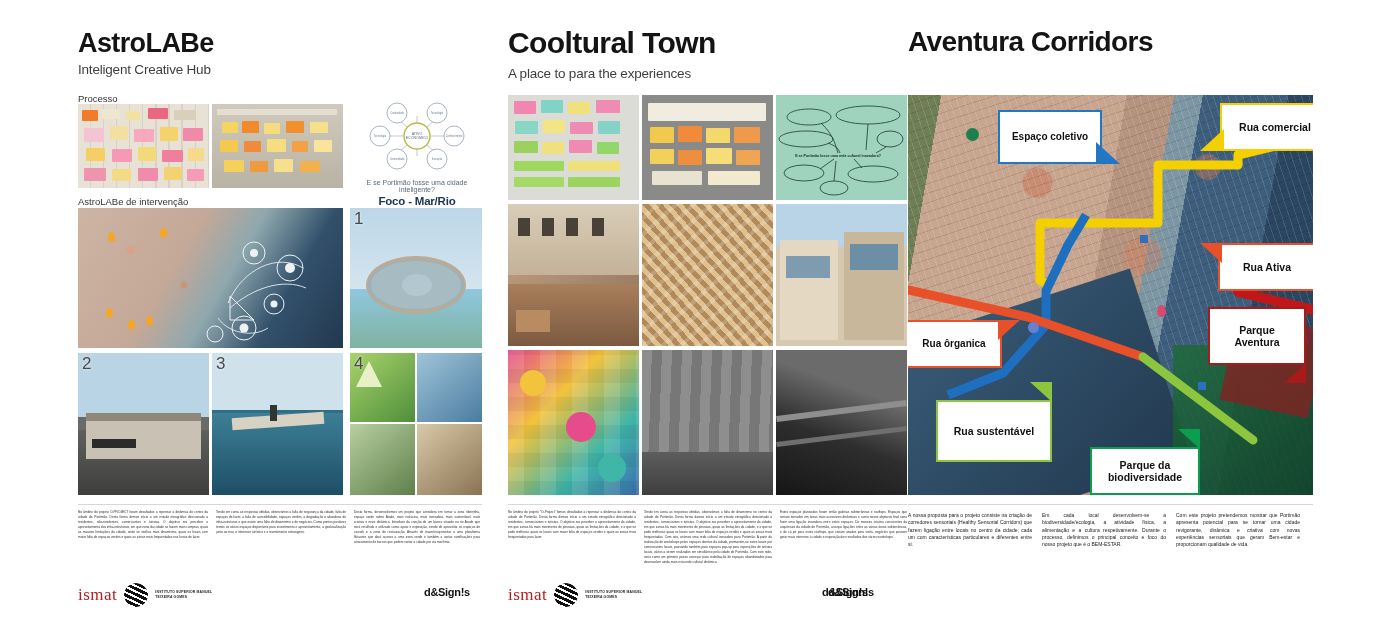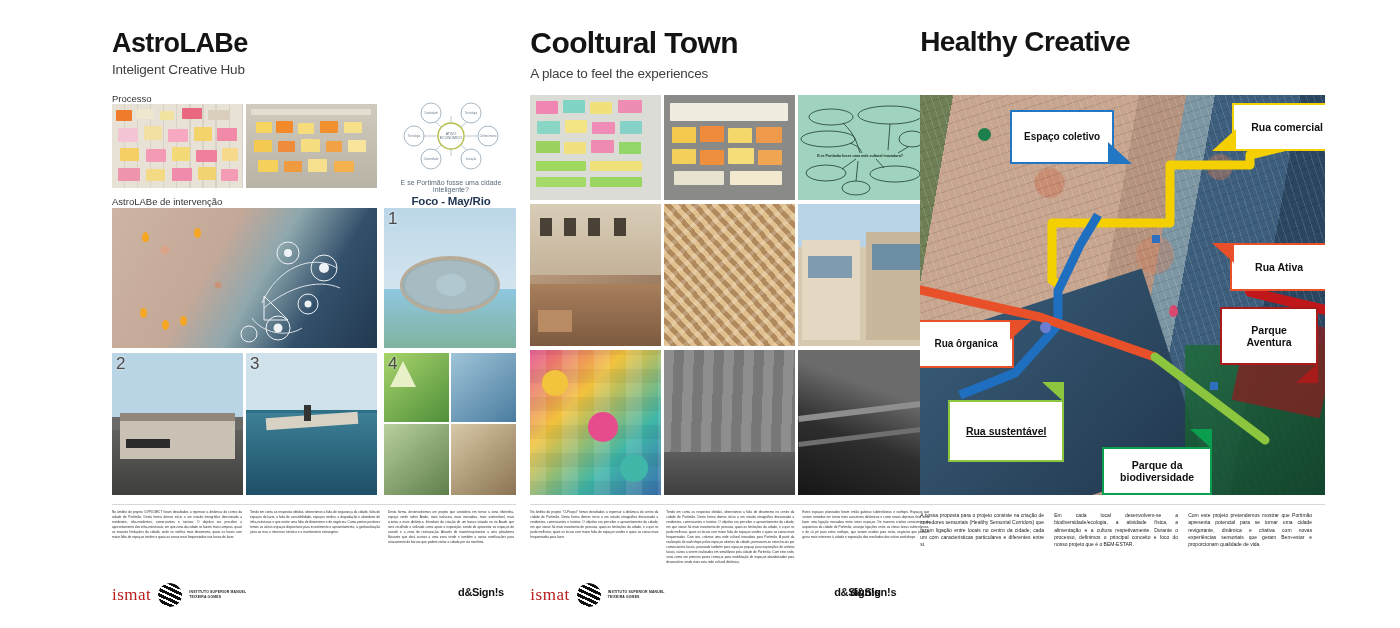--- a/index.html
+++ b/index.html
@@ -3,21 +3,21 @@
 <meta charset="utf-8">
 <style>
   * { box-sizing: border-box; margin: 0; padding: 0; }
   body {
     width: 1400px; height: 628px;
     background: #ffffff;
     font-family: "Liberation Sans", sans-serif;
     overflow: hidden;
     position: relative;
   }
-  .board { position: absolute; inset: 0; display: flex; margin-left: 34px; }
+  .board { position: absolute; inset: 0; display: flex; }
 
   
   .panel { position: relative; height: 628px; }
   .panel-1 { width: 480px; }
   .panel-2 { width: 420px; }
   .panel-3 { width: 500px; }
 
   
   .ttl {
     font-weight: bold;
@@ -217,21 +217,21 @@
         <g font-size="2.6" fill="#6b7c8c" text-anchor="middle" font-family="Liberation Sans, sans-serif">
           <text x="45" y="14">Criatividade</text>
           <text x="85" y="14">Tecnologia</text>
           <text x="28" y="37">Tecnologia</text>
           <text x="102" y="37">Conhecimento</text>
           <text x="45" y="60">Comunidade</text>
           <text x="85" y="60">Inovação</text>
         </g>
       </svg>
       <div class="dg-caption">E se Portimão fosse uma cidade inteligente?</div>
-      <div class="dg-foco">Foco - May/Rio</div>
+      <div class="dg-foco">Foco - Mar/Rio</div>
     </div>
 
     <div class="sectlabel" style="position:absolute;left:78px;top:196px;">AstroLABe de intervenção</div>
 
     <div class="cell aerial" style="left:78px;top:208px;width:265px;height:140px;">
       <svg width="265" height="140" style="position:absolute;inset:0;">
         <g stroke="#e9eef2" stroke-width="1" fill="none" opacity=".9">
           <path d="M150 95 C 165 60, 200 45, 225 60"></path>
           <path d="M152 100 C 175 80, 205 70, 228 80"></path>
           <path d="M140 110 C 150 125, 175 130, 190 120"></path>
@@ -302,21 +302,21 @@
       <span class="ismat-word">ismat</span>
       <span class="ismat-mark"></span>
       <span class="ismat-sub" style="width:62px;">INSTITUTO SUPERIOR MANUEL TEIXEIRA GOMES</span>
     </div>
     <div class="dsigns" style="left:424px;top:586px;">d&amp;Sign!s</div>
   </section>
 
   <section class="panel panel-2">
 
     <h1 class="ttl ttl-2" style="position:absolute;left:28px;top:28px;">Cooltural Town</h1>
-    <div class="sub" style="position:absolute;left:28px;top:60px;">A place to feel the experiences</div>
+    <div class="sub" style="position:absolute;left:28px;top:60px;">A place to para the experiences</div>
 
     <div class="cell" style="left:28px;top:95px;width:131px;height:105px;background:#dcdcd6;">
       <div class="notes">
         <div class="n" style="left:6px;top:6px;width:22px;height:13px;background:#ef87b2;"></div>
         <div class="n" style="left:33px;top:5px;width:22px;height:13px;background:#7fd4c6;"></div>
         <div class="n" style="left:60px;top:7px;width:22px;height:12px;background:#f0e17a;"></div>
         <div class="n" style="left:88px;top:5px;width:24px;height:13px;background:#ee8cb4;"></div>
         <div class="n" style="left:7px;top:26px;width:23px;height:13px;background:#8ad6c4;"></div>
         <div class="n" style="left:35px;top:25px;width:22px;height:13px;background:#f3e584;"></div>
         <div class="n" style="left:62px;top:27px;width:23px;height:12px;background:#ef8cb6;"></div>
@@ -423,21 +423,21 @@
     <div class="ismat" style="left:28px;top:583px;">
       <span class="ismat-word">ismat</span>
       <span class="ismat-mark"></span>
       <span class="ismat-sub" style="width:62px;">INSTITUTO SUPERIOR MANUEL TEIXEIRA GOMES</span>
     </div>
     <div class="dsigns" style="left:348px;top:586px;">d&amp;Sign!s</div>
   </section>
 
   <section class="panel panel-3">
 
-    <h1 class="ttl ttl-3" style="position:absolute;left:8px;top:28px;">Healthy Creative</h1>
+    <h1 class="ttl ttl-3" style="position:absolute;left:8px;top:28px;">Aventura Corridors</h1>
 
     <div class="map" style="left:8px;top:95px;width:405px;height:400px;">
       <div class="map-tex"></div>
 
       <div style="position:absolute;left:-40px;top:215px;width:300px;height:200px;background:linear-gradient(150deg,#3a5d7a,#22394f);transform:rotate(-18deg);"></div>
 
       <div style="position:absolute;right:-10px;top:250px;width:150px;height:150px;background:linear-gradient(140deg,#1f6b3a,#0e4324);opacity:.85;"></div>
       <div style="position:absolute;right:-5px;top:225px;width:90px;height:90px;background:#8a1f22;opacity:.75;transform:rotate(12deg);"></div>
 
       <svg width="405" height="400" style="position:absolute;inset:0;">
@@ -481,21 +481,21 @@
       <div class="callout" style="left:-2px;top:225px;width:96px;height:48px;border-color:#e8502a;font-size:10px;">
         <span>Rua ôrganica</span>
         <span class="co-tail" style="right:-20px;top:-2px;border-left:22px solid #e8502a;border-bottom:20px solid transparent;"></span>
       </div>
 
       <div class="callout" style="left:300px;top:212px;width:98px;height:58px;border-color:#a81b1b;font-size:10.5px;flex-direction:column;">
         <span>Parque Aventura</span>
         <span class="co-tail" style="right:-2px;bottom:-20px;border-right:22px solid #a81b1b;border-top:20px solid transparent;"></span>
       </div>
 
-      <div class="callout" style="left:28px;top:305px;width:116px;height:62px;border-color:#8cc63f;font-size:10.5px;text-decoration:underline;">
+      <div class="callout" style="left:28px;top:305px;width:116px;height:62px;border-color:#8cc63f;font-size:10.5px;">
         <span>Rua sustentável</span>
         <span class="co-tail" style="right:-2px;top:-20px;border-right:22px solid #8cc63f;border-bottom:20px solid transparent;"></span>
       </div>
 
       <div class="callout" style="left:182px;top:352px;width:110px;height:48px;border-color:#0a9e4e;font-size:10.5px;flex-direction:column;">
         <span>Parque da biodiversidade</span>
         <span class="co-tail" style="right:-2px;top:-20px;border-right:22px solid #0a9e4e;border-bottom:20px solid transparent;"></span>
       </div>
     </div>
 

